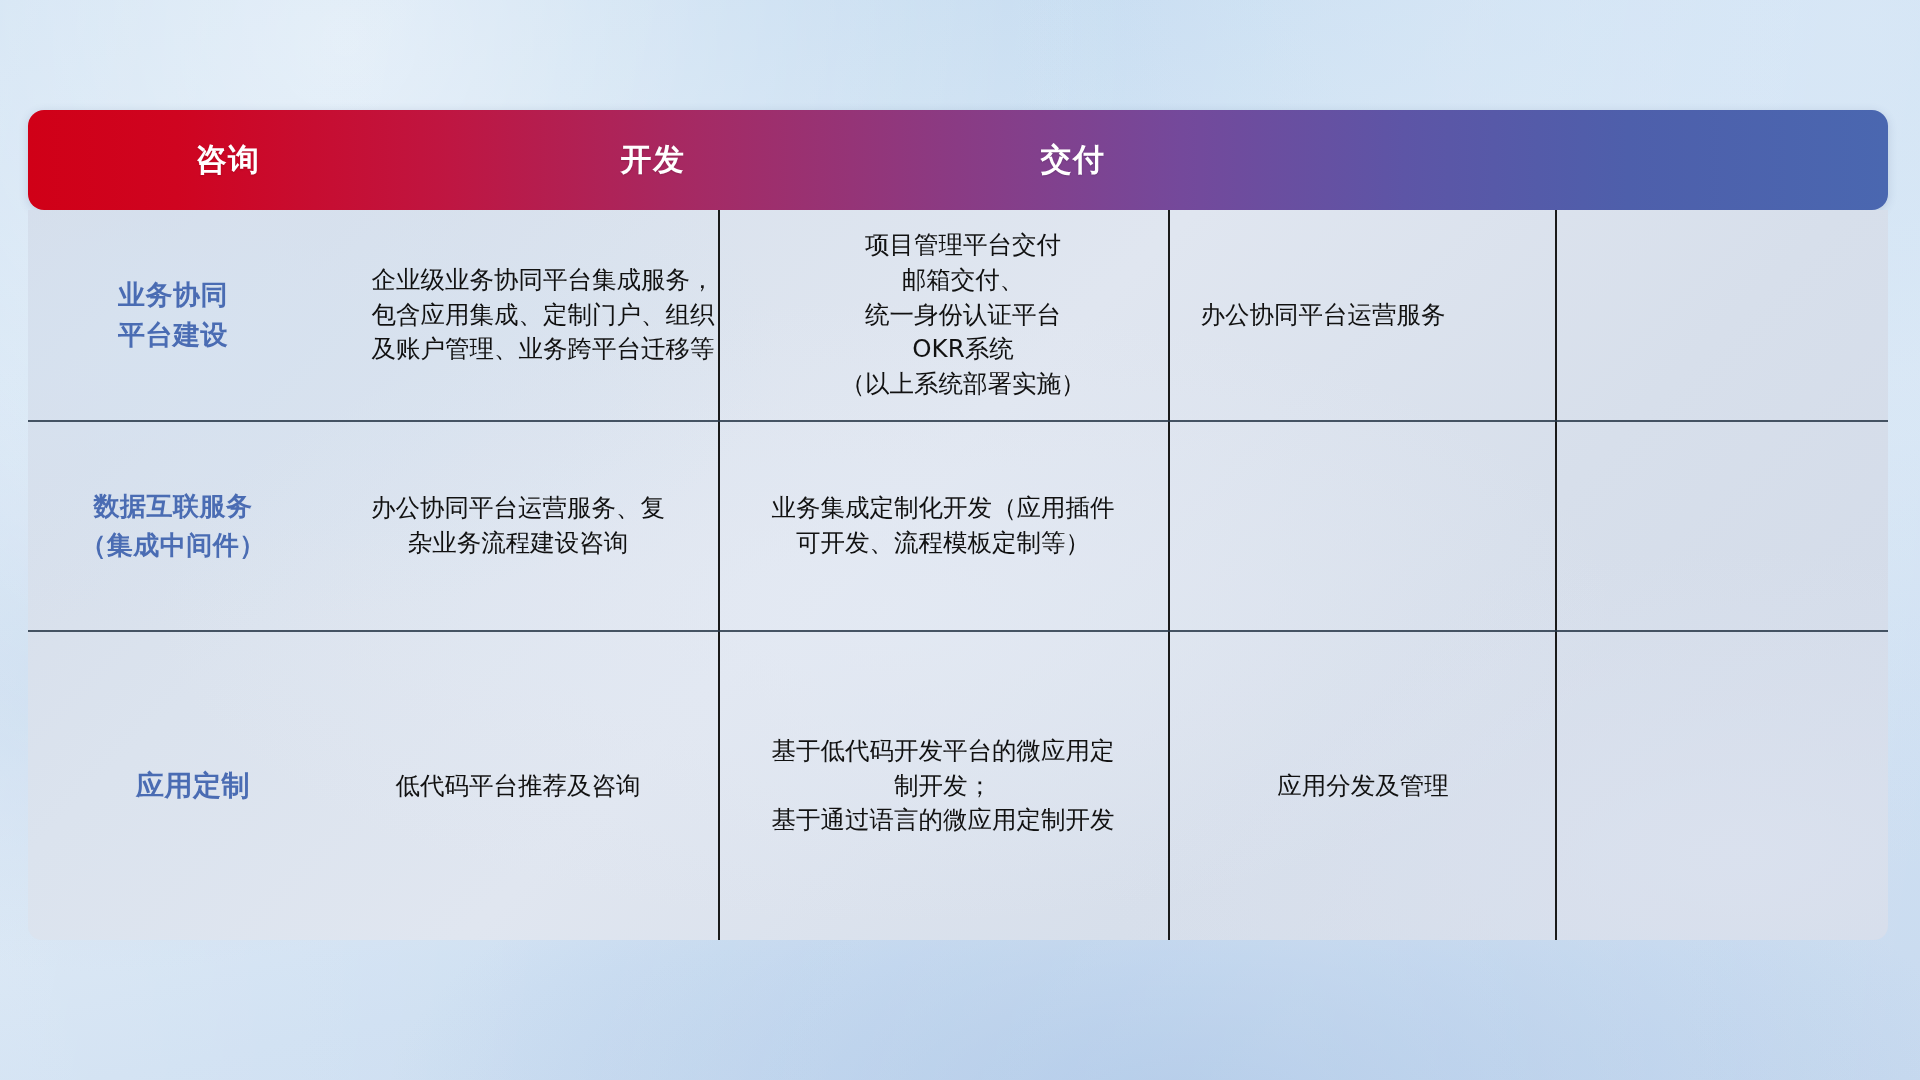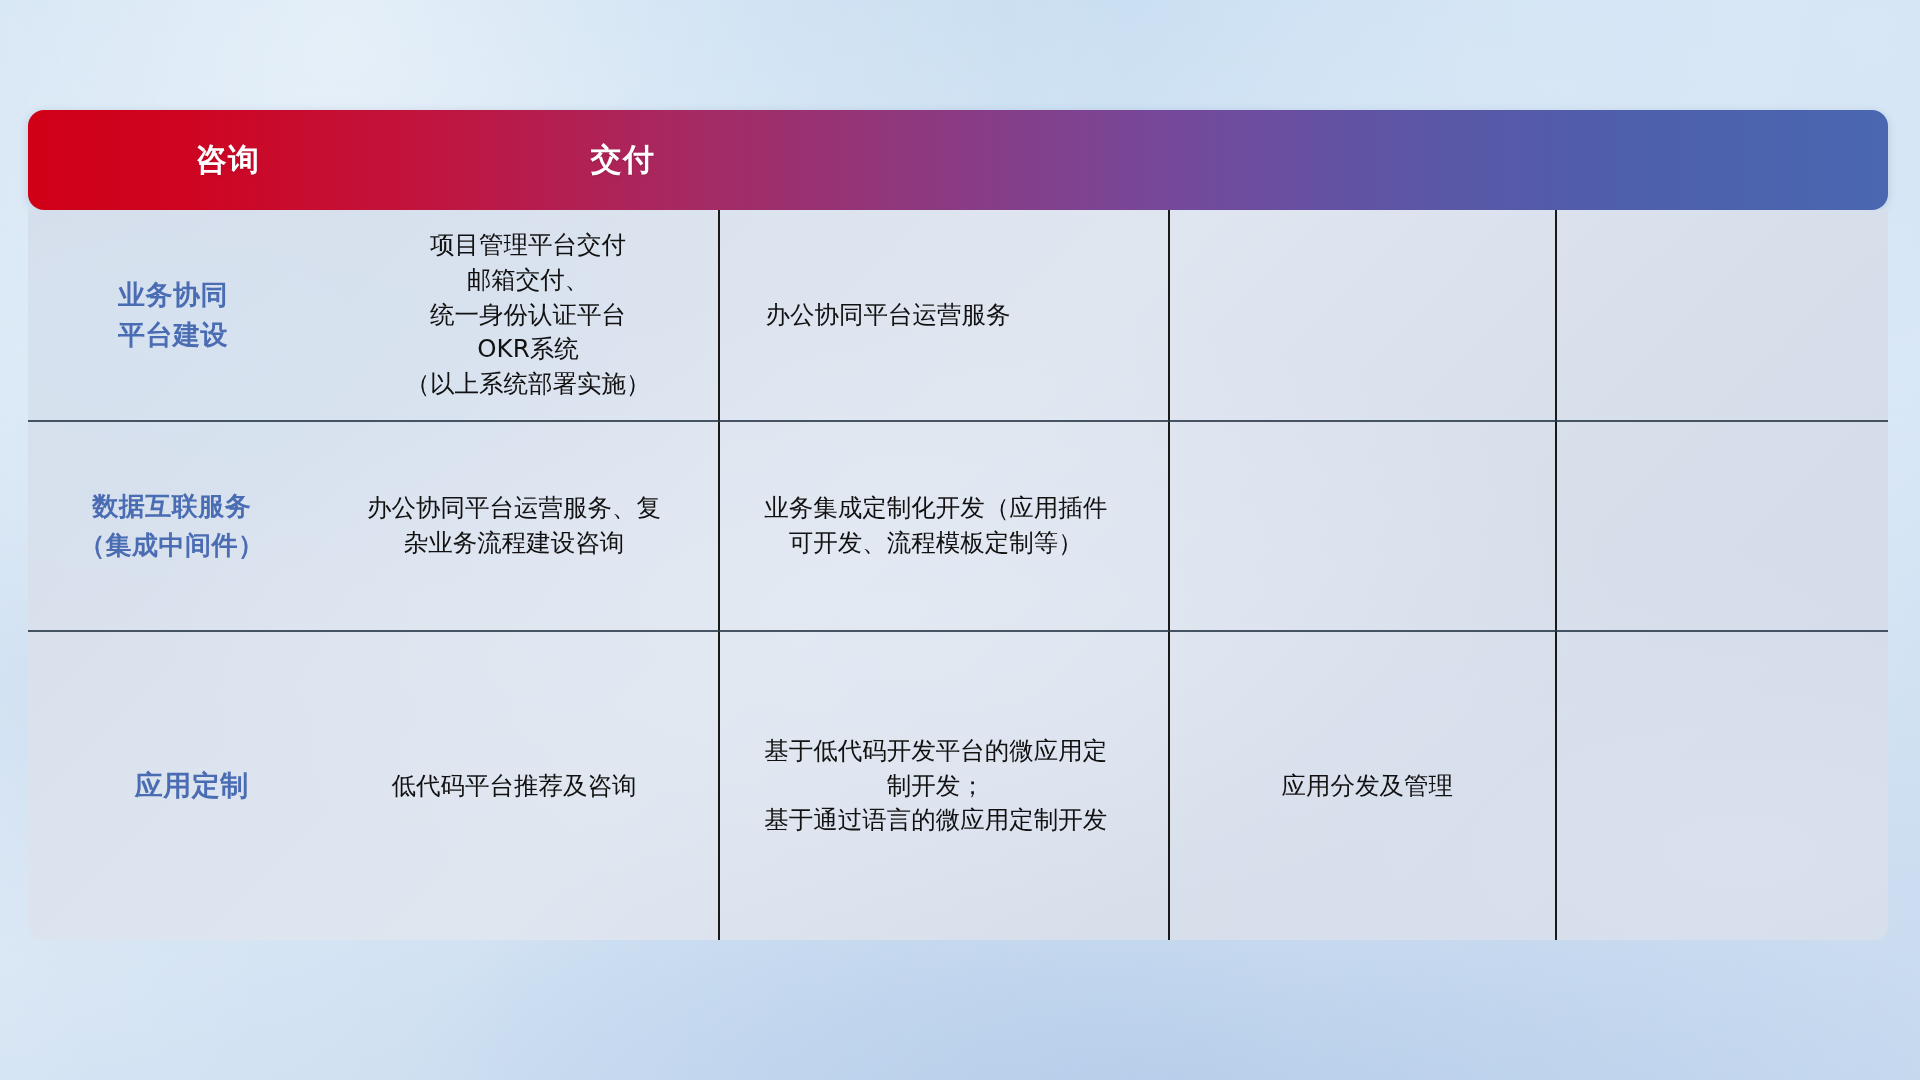--- a/index.html
+++ b/index.html
@@ -99,21 +99,21 @@
     text-align:center;
     color:#111;
     font-size:24.5px;
     line-height:1.42;
     padding:6px 14px;
     white-space:pre-line;
   }
   .cell.c0 { width:290px; }
   .cell.c1 { width:400px; }
   .cell.c2 { width:450px; }
-  .cell.c3 { width:390px;margin-left:15px; }
+  .cell.c3 { width:390px; }
   .cell.c4 { width:330px; }
 
   .rowlabel {
     color:#4a6cb3;
     font-weight:bold;
     font-size:27px;
     line-height:1.5;
     letter-spacing:.5px;
   }
   #row-2 .cell.c0 .rowlabel { font-size:28px;margin-left:40px; }
@@ -122,34 +122,38 @@
 </head>
 <body>
 
 <div id="bg-base"></div>
 <div id="bg-grain"></div>
 
 <div id="table-wrap">
 
   <div id="header-row">
     <div class="hcell c1">咨询</div>
+    <div class="hcell c2">开发</div>
     <div class="hcell c3">交付</div>
   </div>
 
   <div id="body-panel">
 
     <div class="vline" id="v1"></div>
     <div class="vline" id="v2"></div>
     <div class="vline" id="v3"></div>
     <div class="hline" id="h1"></div>
     <div class="hline" id="h2"></div>
 
     <div class="row" id="row-0">
       <div class="cell c0"><span class="rowlabel">业务协同
 平台建设</span></div>
+      <div class="cell c2">企业级业务协同平台集成服务，
+包含应用集成、定制门户、组织
+及账户管理、业务跨平台迁移等</div>
       <div class="cell c3">项目管理平台交付
 邮箱交付、
 统一身份认证平台
 OKR系统
 （以上系统部署实施）</div>
       <div class="cell c4">办公协同平台运营服务</div>
     </div>
 
     <div class="row" id="row-1">
       <div class="cell c0"><span class="rowlabel">数据互联服务

